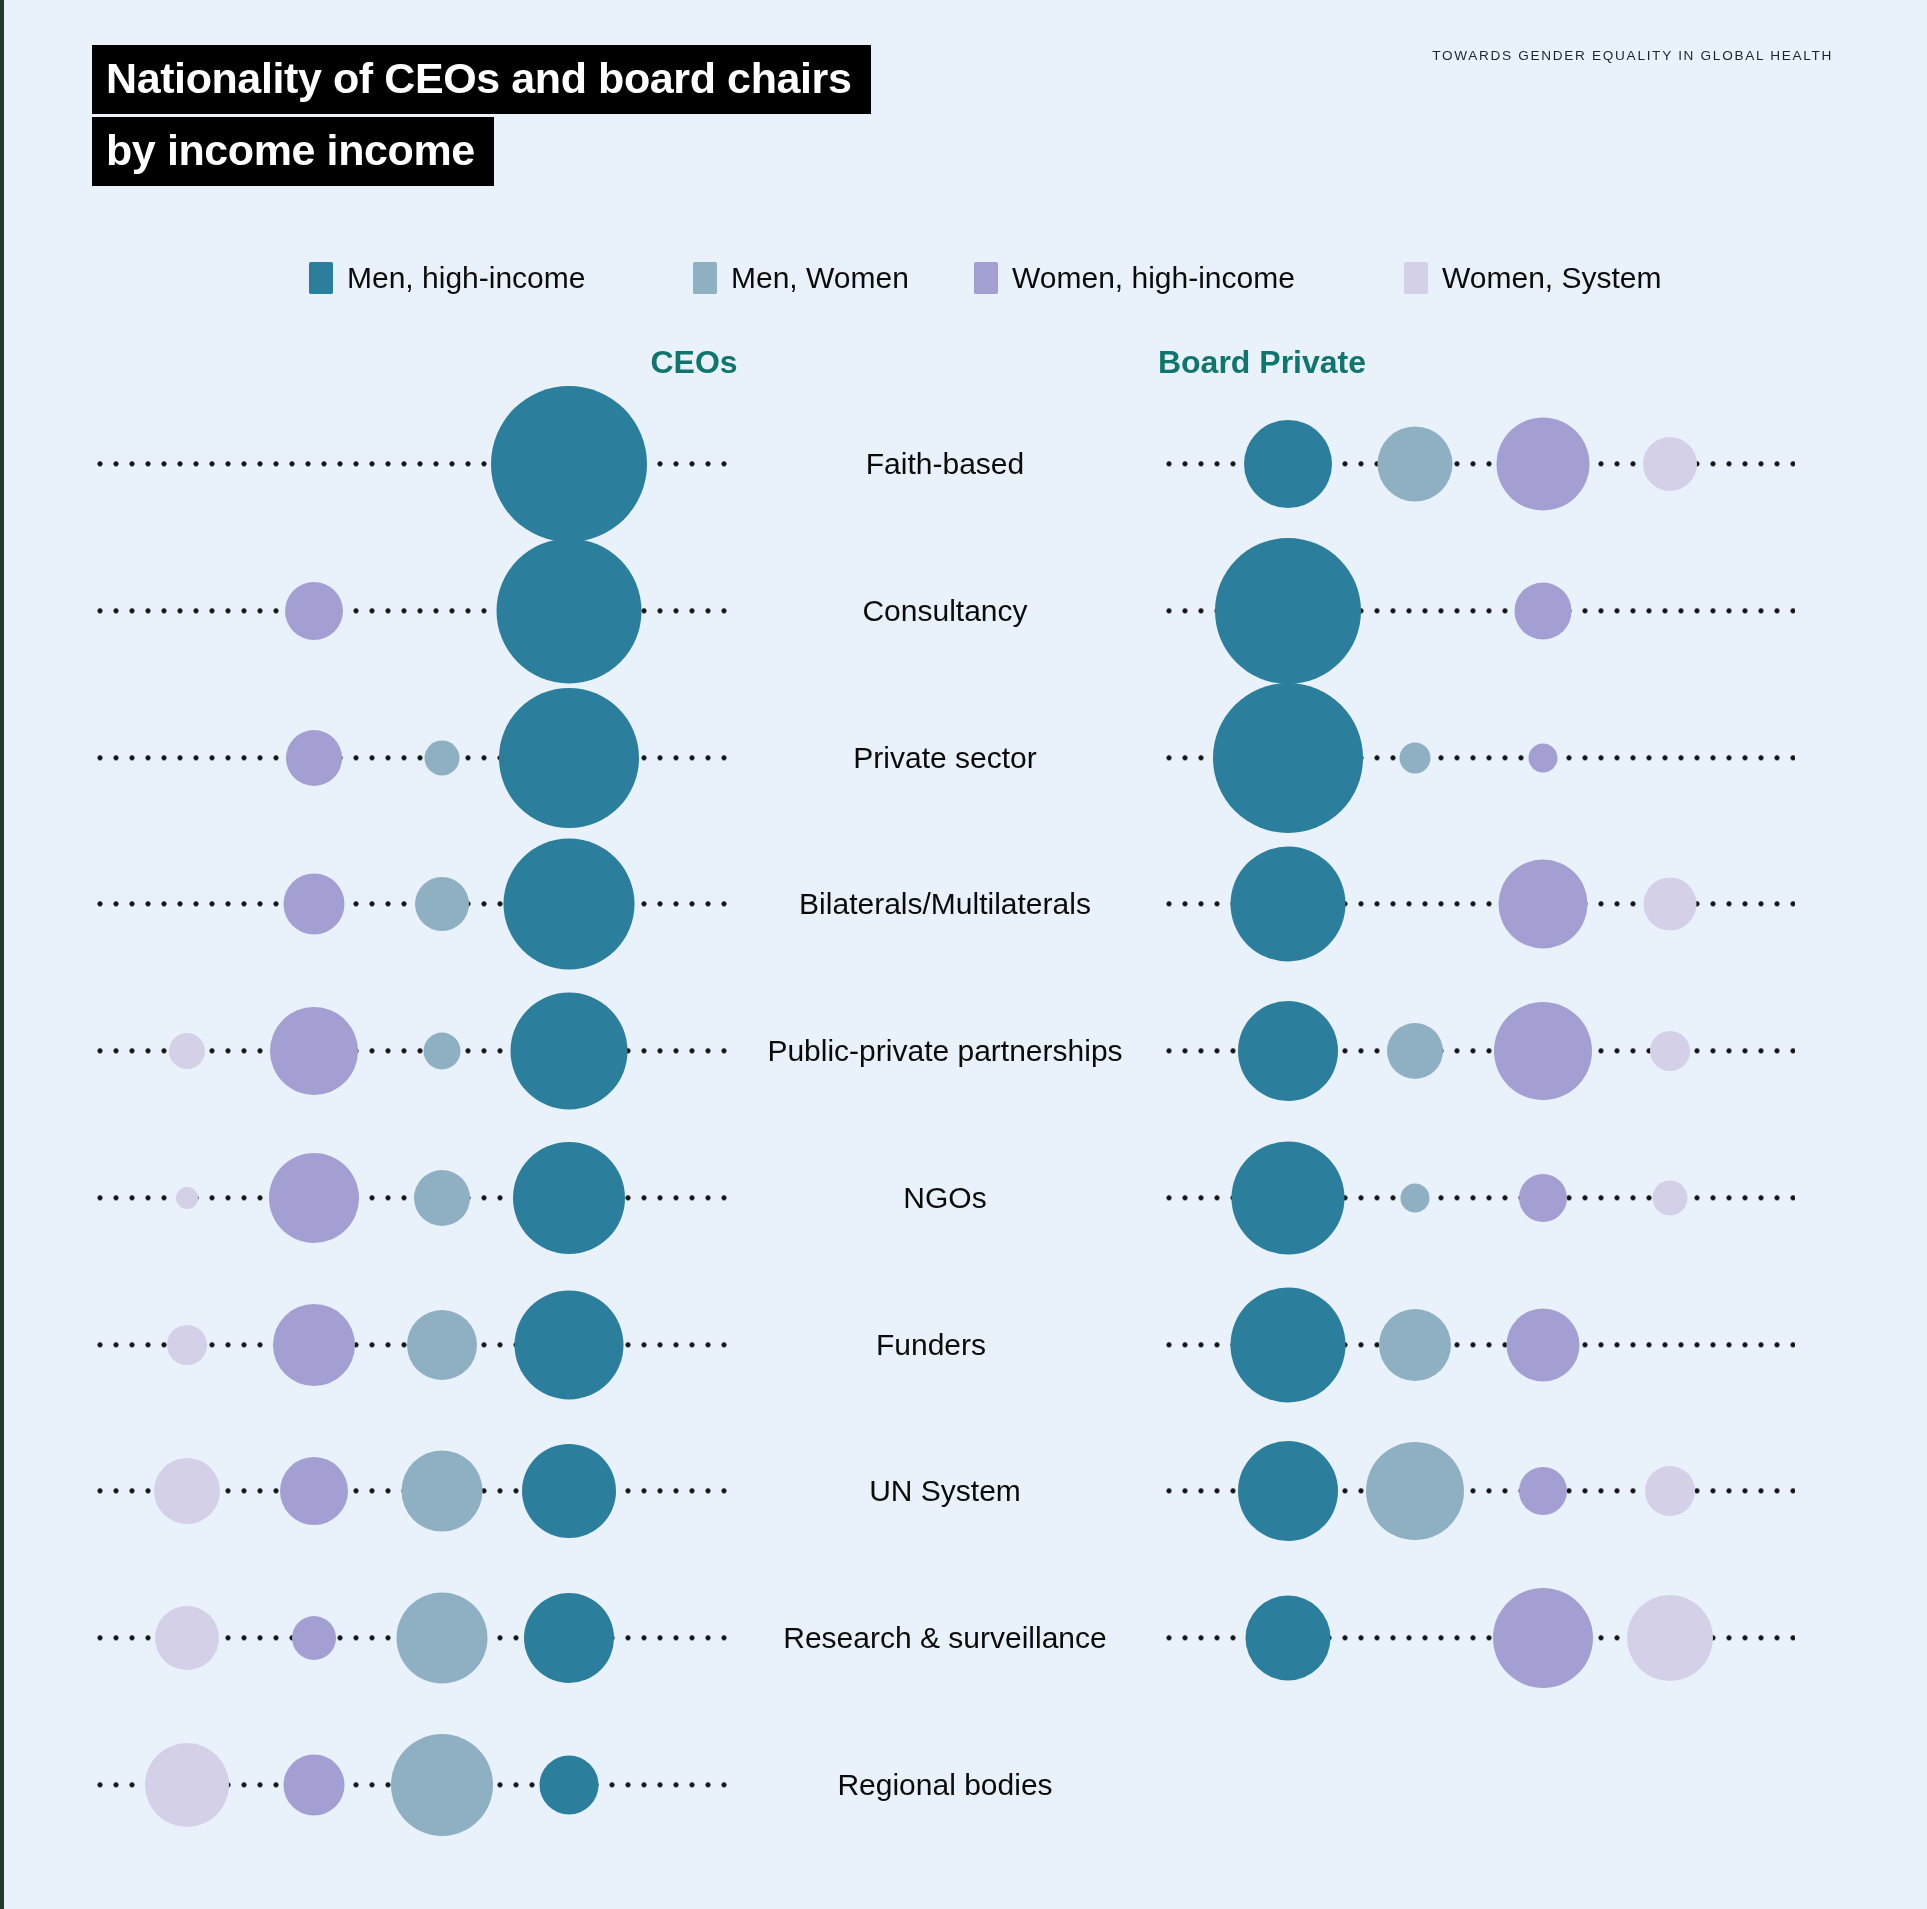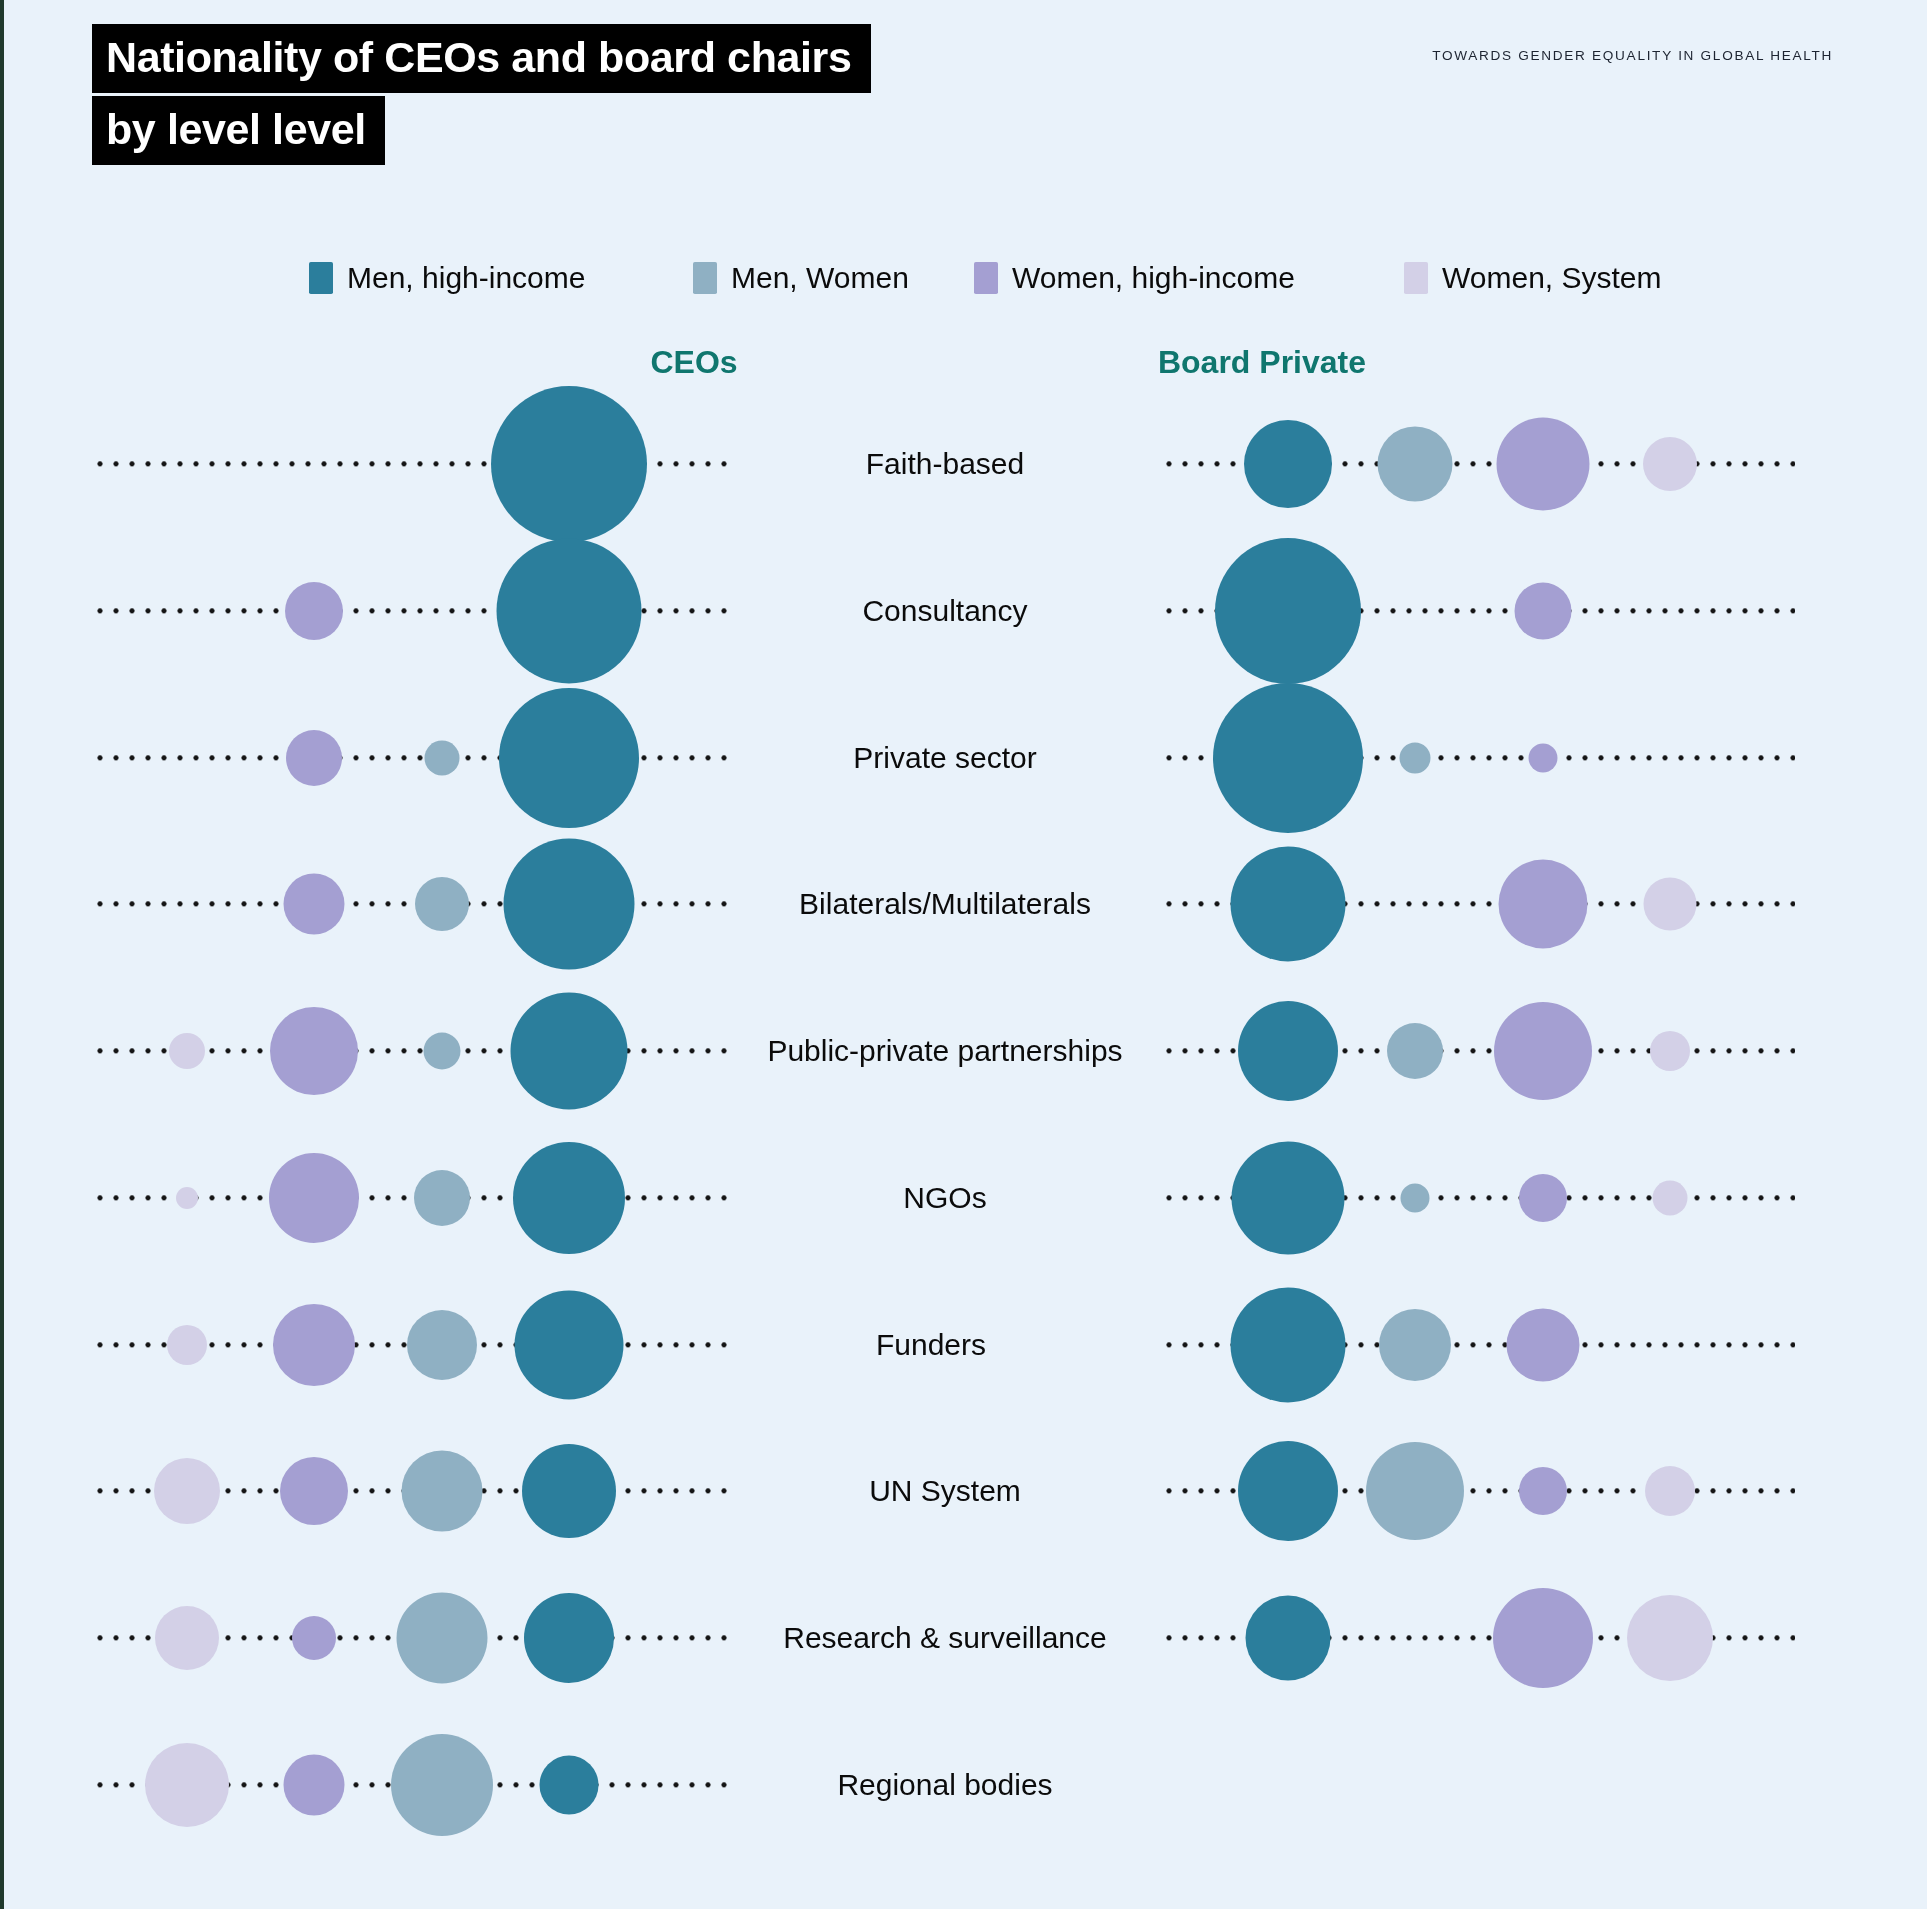--- a/index.html
+++ b/index.html
@@ -1,21 +1,21 @@
 <!DOCTYPE html>
 <html style="font-size:14px"><head>
 <meta charset="utf-8">
 <style>
   html,body{margin:0;padding:0;background:#e9f2fa;}
   body{font-family:"Liberation Sans","DejaVu Sans",sans-serif;}
   #canvas{position:relative;width:1928px;height:1909px;background:#e9f2fa;overflow:hidden;}
   .edge-strip{position:absolute;left:0;top:0;width:4.4px;height:1909px;background:#20392c;}
 
   
-  .title-wrap{position:absolute;left:92px;top:24px;}
+  .title-wrap{position:absolute;left:92px;top:45px;}
   .title-line{display:table;background:#000;color:#fff;font-weight:800;font-size:43px;
     letter-spacing:-0.4px;line-height:1.0;padding:12.3px 19.3px 14px 14px;margin:0 0 2.6px 0;white-space:nowrap;}
 
   
   .logo{position:absolute;right:95px;top:44px;color:#1d2431;text-align:right;}
   .logo-top{display:flex;justify-content:flex-end;align-items:flex-start;}
   .logo-words{display:flex;flex-direction:column;align-items:flex-start;padding-top:5.3px;}
   .logo-word{font-size:31px;font-weight:400;letter-spacing:5.3px;line-height:1.02;}
   .logo-number{font-size:73px;font-weight:400;line-height:0.92;margin-left:5.3px;letter-spacing:0.9px;}
   .logo-tagline{font-size:13.6px;letter-spacing:1.7px;margin-top:3.5px;white-space:nowrap;}
@@ -37,21 +37,21 @@
     font-size:30px;line-height:1.25;color:#0b0b0b;}
 </style>
 </head>
 <body>
 
 <div id="canvas">
   <div class="edge-strip"></div>
 
   <div class="title-wrap">
     <div class="title-line">Nationality of CEOs and board chairs</div>
-    <div class="title-line">by level level</div>
+    <div class="title-line">by income income</div>
   </div>
 
   <div class="logo">
     <div class="logo-tagline">TOWARDS GENDER EQUALITY IN GLOBAL HEALTH</div>
   </div>
 
   <div class="legend-item" style="left:309px">
     <span class="legend-swatch" style="background: rgb(43, 126, 156);"></span>
     <span class="legend-label">Men, high-income</span>
   </div>

